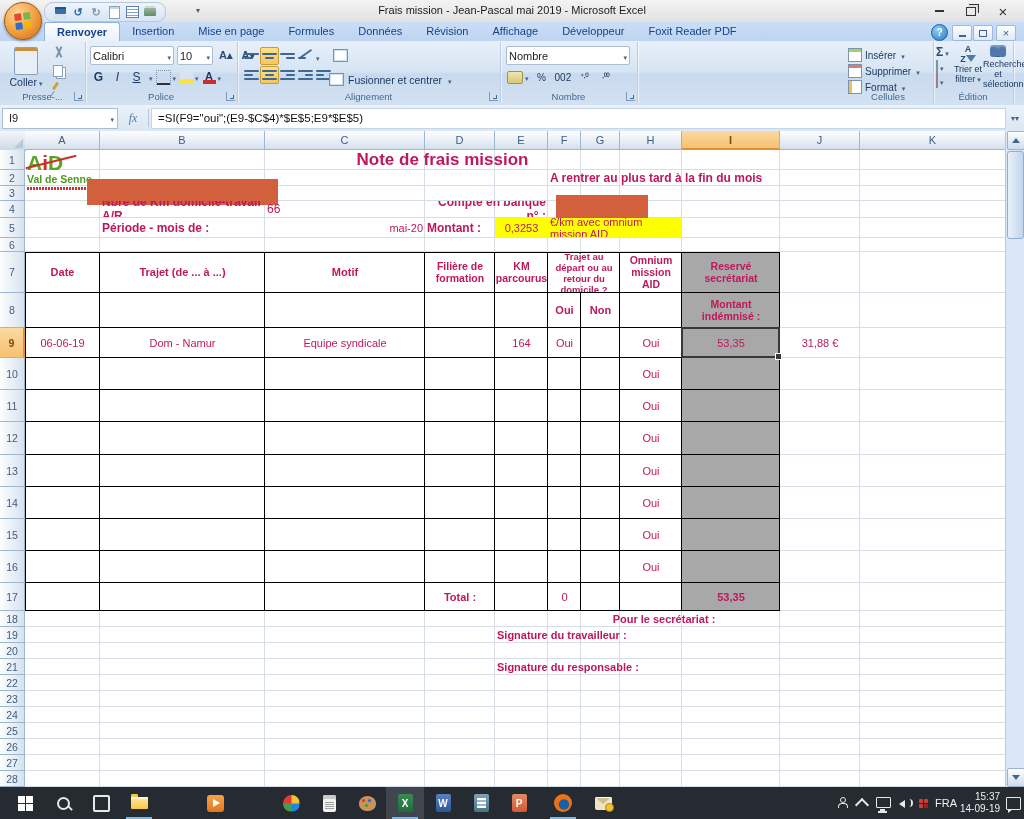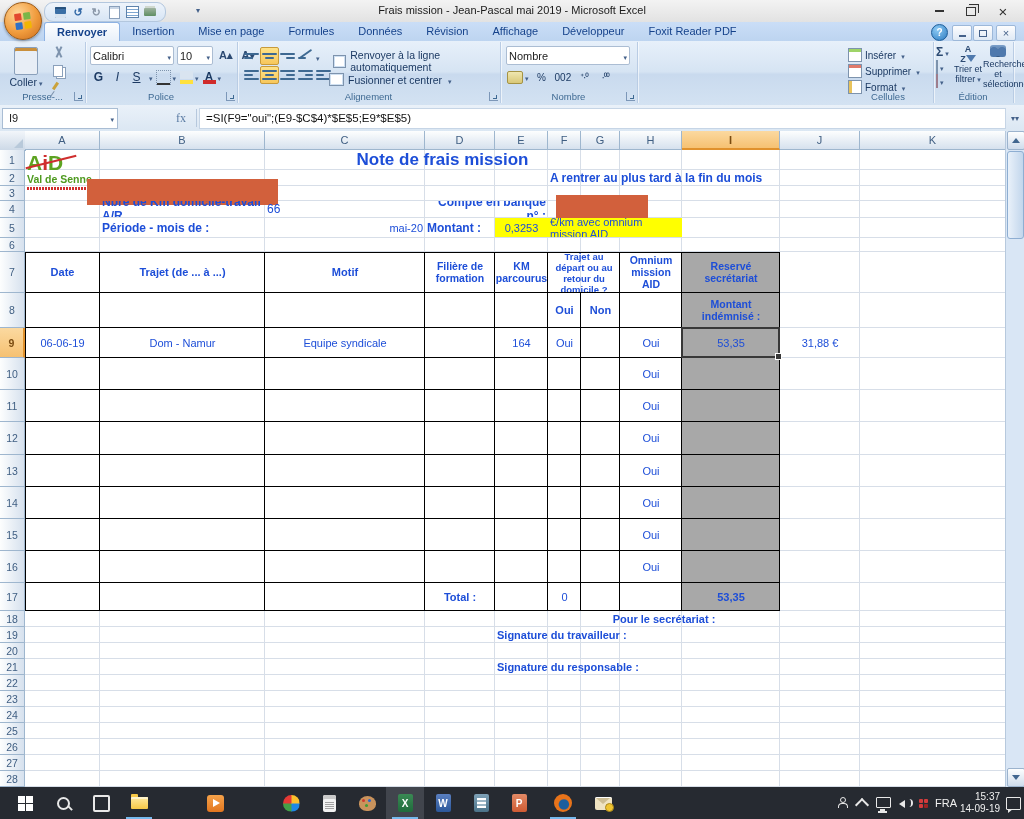--- a/index.html
+++ b/index.html
@@ -109,36 +109,36 @@
   .eraseic{width:12px;height:8px;background:linear-gradient(135deg,#f4f8fc 50%,#e8b0c0 50%);border:1px solid #9d7d8d;transform:rotate(-20deg);}
   .editbig{position:absolute;top:3px;width:30px;text-align:center;font-size:9px;color:#1c3a63;line-height:1.1;}
   #edit-sort{left:20px}#edit-find{left:50px}
   .azic{font-size:9px;font-weight:bold;color:#2c4a72;line-height:1;}
   .funnel{display:inline-block;width:0;height:0;border-left:5px solid transparent;border-right:5px solid transparent;border-top:7px solid #4f79ad;}
   .binoc{display:inline-block;width:16px;height:12px;background:radial-gradient(circle at 25% 60%,#4f79ad 0 35%,transparent 36%),radial-gradient(circle at 75% 60%,#4f79ad 0 35%,transparent 36%),linear-gradient(#7ba0cc,#35577f);border-radius:3px;}
   
   #fbar{position:absolute;left:0;top:105px;width:1024px;height:26px;background:linear-gradient(#eaf1f9,#dbe7f3);border-bottom:2px solid #a9c0da;display:flex;align-items:center;}
   #namebox{margin-left:2px;width:108px;height:19px;background:#fff;border:1px solid #a9bdd4;font-size:11px;color:#222;display:flex;align-items:center;padding-left:6px;}
   #namebox .arrow{margin-left:auto;margin-right:3px;}
-  #fx{width:30px;text-align:center;font-size:12px;color:#5a7ba3;font-family:"Liberation Serif",serif;padding-left:48px;}
+  #fx{width:30px;text-align:center;font-size:12px;font-style:italic;color:#5a7ba3;font-family:"Liberation Serif",serif;}
   #fx-sep{width:1px;height:18px;background:#b6c8dd;margin-right:2px;}
   #formula{flex:1;height:19px;background:#fff;border:1px solid #c6d5e6;font-size:11.5px;color:#111;display:flex;align-items:center;padding-left:6px;}
   #fbar-exp{width:18px;height:19px;display:flex;align-items:center;justify-content:center;color:#44618a;font-size:8px;}
   
   #gridarea{position:absolute;left:0;top:131px;width:1024px;height:656px;background:#fff;overflow:hidden;}
   #corner{position:absolute;left:0;top:0;width:25px;height:19px;background:linear-gradient(#f2f6fa,#cdd9e7);border-right:1px solid #9eb6ce;border-bottom:1px solid #9eb6ce;}
   #corner::after{content:"";position:absolute;right:2px;bottom:2px;width:0;height:0;border-left:9px solid transparent;border-bottom:9px solid #b8c9da;}
   .chead{position:absolute;top:0;height:18px;background:linear-gradient(#fdfefe,#d6e1ee);border-right:1px solid #9eb6ce;border-bottom:1px solid #9eb6ce;font-size:11px;color:#3f5e82;display:flex;align-items:center;justify-content:center;}
   .chead.sel,.rhead.sel{background:linear-gradient(#fbd9a0,#f6c172);color:#7a4b10;font-weight:bold;}
   .chead.sel{border-bottom:2px solid #e0912d;height:17px;}
   .rhead{position:absolute;left:0;width:24px;background:linear-gradient(90deg,#fdfefe,#d6e1ee);border-right:1px solid #9eb6ce;border-bottom:1px solid #9eb6ce;font-size:10.5px;color:#3f5e82;display:flex;align-items:center;justify-content:center;}
   .rhead.sel{border-right:2px solid #e0912d;width:23px;}
   .gline-v{position:absolute;width:1px;background:#d7dee8;}
   .gline-h{position:absolute;height:1px;background:#d7dee8;}
-  .cell{position:absolute;display:flex;align-items:center;color:#1d4ed8;overflow:hidden;padding:0 2px;box-sizing:border-box;}
+  .cell{position:absolute;display:flex;align-items:center;color:#be185d;overflow:hidden;padding:0 2px;box-sizing:border-box;}
   .b{font-weight:bold}.tc{justify-content:center;text-align:center}.tr{justify-content:flex-end;text-align:right}.tl{justify-content:flex-start;text-align:left}
   .f9{font-size:9.5px;line-height:1.15}.f10{font-size:10.5px;line-height:1.15}.f11{font-size:11px}.f12{font-size:12px}.f17{font-size:17px}
   .yellow{background:#ffff00;}
   .wrapc{flex-wrap:wrap;white-space:normal;}
   #tbl-frame{position:absolute;border:1px solid #000;}
   #tbl-grayfill{position:absolute;background:#a8a8a8;}
   .tline-v{position:absolute;width:1px;background:#000;}
   .tline-h{position:absolute;height:1px;background:#000;}
   #selbox{position:absolute;border:2px solid #383838;background:transparent;}
   #selbox::after{content:"";position:absolute;right:-4px;bottom:-4px;width:5px;height:5px;background:#383838;border:1px solid #fff;}
@@ -352,21 +352,20 @@
             <i></i>
           </span>
         <span class="alic">
             <i></i>
             <i style="width:55%"></i>
             <i></i>
           </span>
       </div>
       <div id="wrap-row">
         <span class="mini-sq"></span>
-        <span>Renvoyer à la ligne automatiquement</span>
       </div>
       <div id="merge-row">
         <span class="mini-sq"></span>
         <span>Fusionner et centrer</span>
           <span class="arrow"></span>
       </div>
       <div class="glabel">Alignement</div>
       <div class="launcher"></div>
     </div>
 

